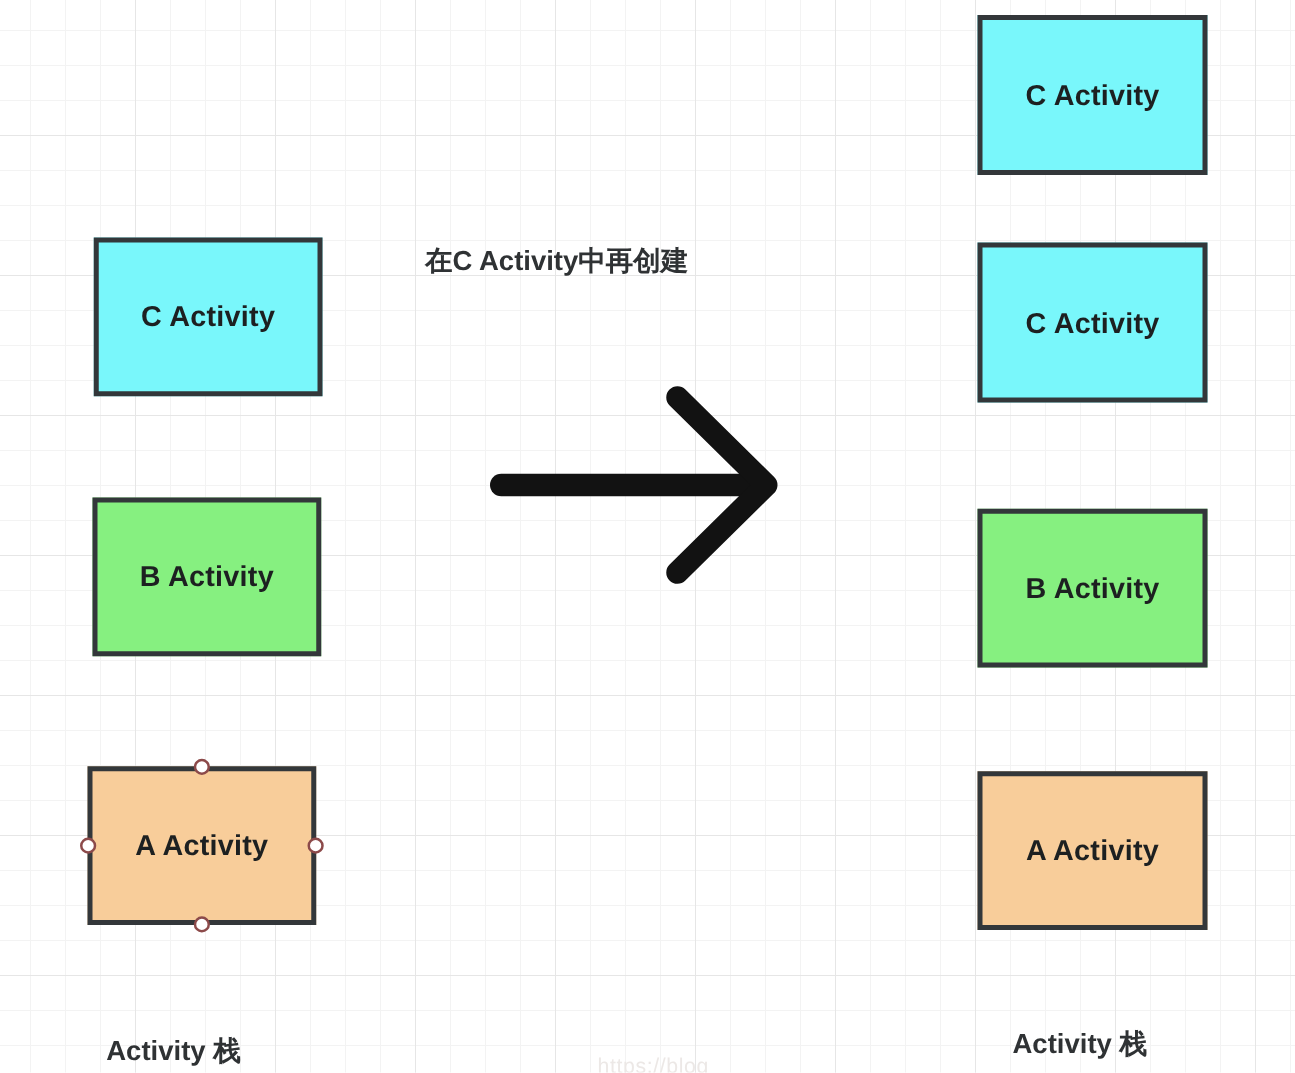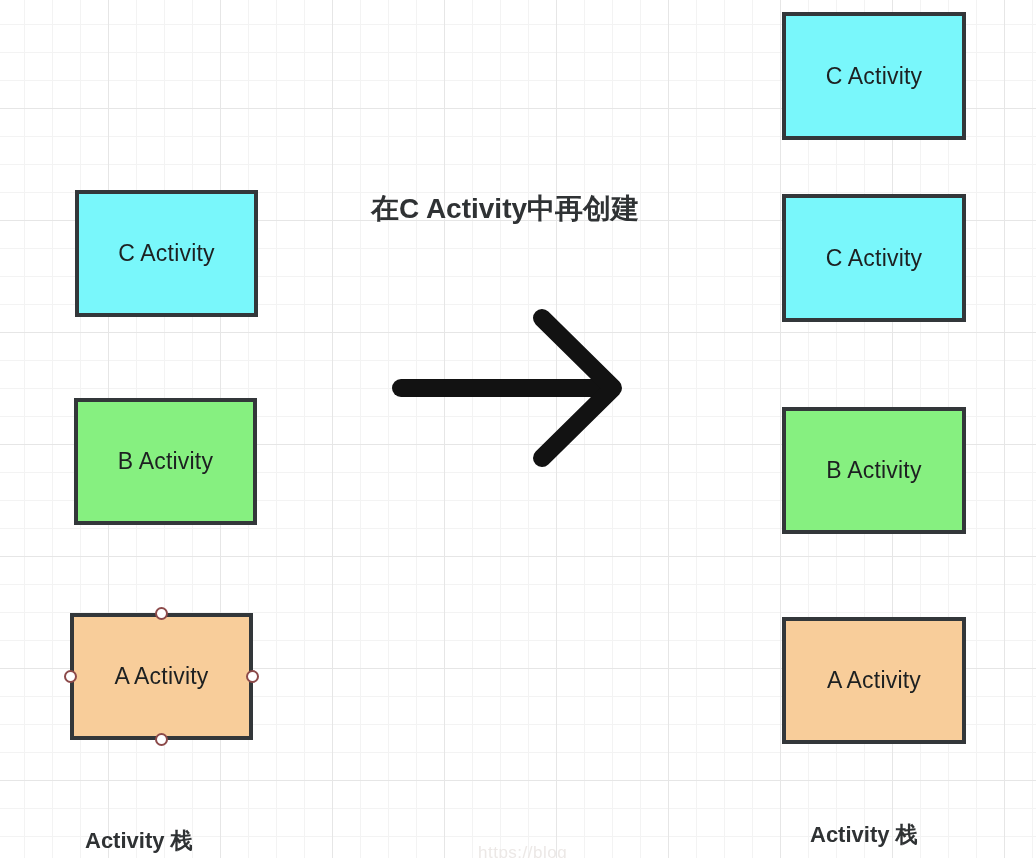--- a/index.html
+++ b/index.html
@@ -35,21 +35,21 @@
   .node {
     position: absolute;
     box-sizing: border-box;
     border: 4px solid #33373a;
     display: flex;
     align-items: center;
     justify-content: center;
   }
   .node-label {
     font-size: 23px;
-    font-weight: normal;
+    font-weight: bold;
     color: #1d2021;
     letter-spacing: 0.2px;
     white-space: nowrap;
     user-select: none;
   }
 
   
   .handle {
     position: absolute;
     width: 13px;
@@ -57,22 +57,21 @@
     box-sizing: border-box;
     border-radius: 50%;
     background: #ffffff;
     border: 2px solid #8c4a4a;
     z-index: 5;
   }
 
   
   #caption {
     position: absolute;
-    text-align: center;
-    font-size: 28px;
+    font-size: 22px;
     font-weight: bold;
     color: #2f3234;
     line-height: 33px;
     white-space: nowrap;
     user-select: none;
   }
 
   
   #arrow-wrap {
     position: absolute;

